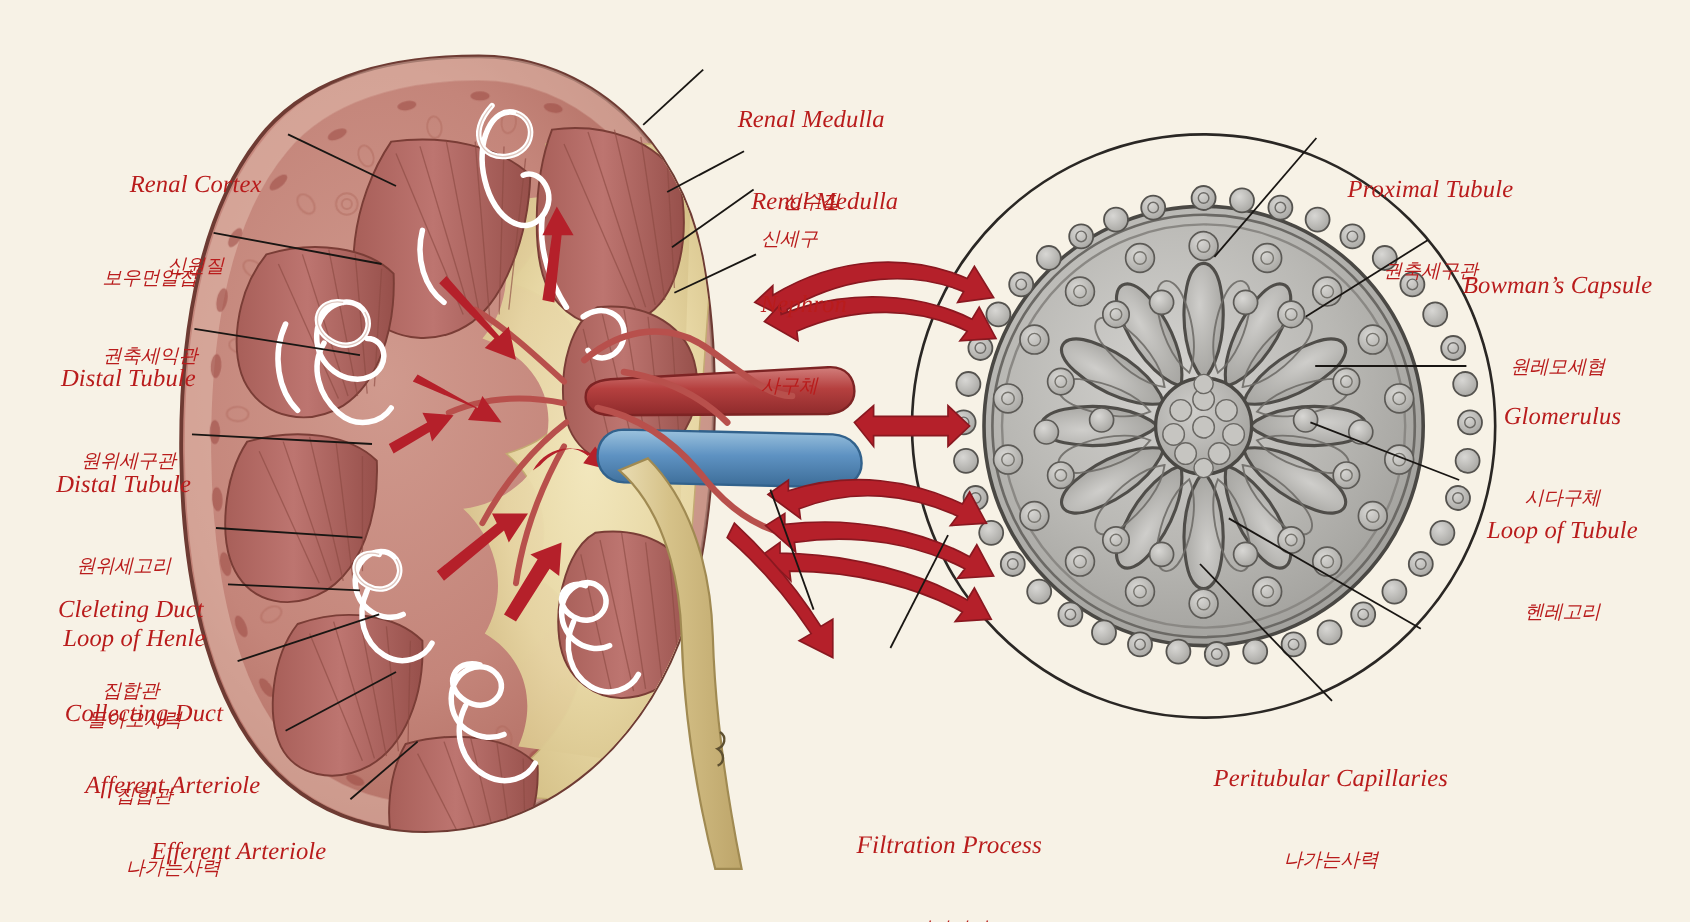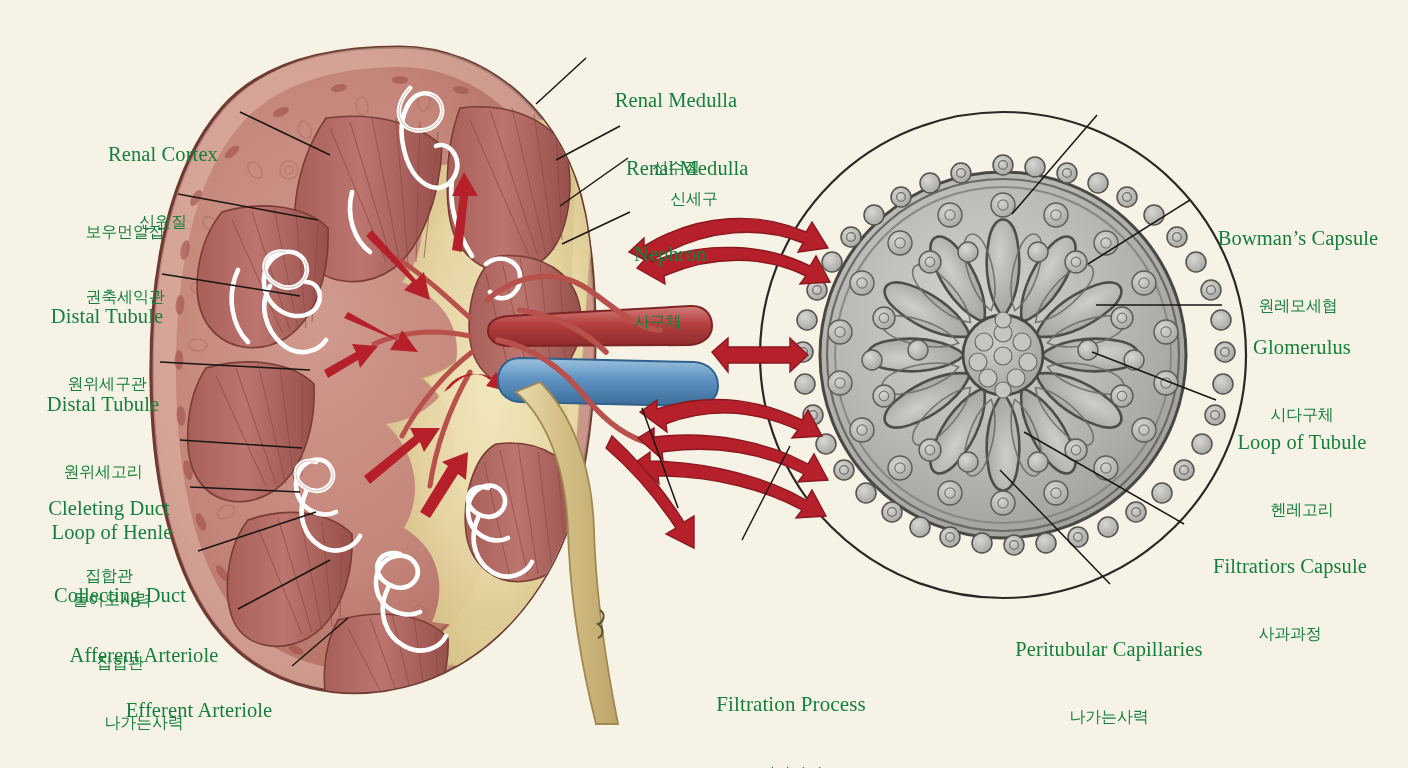--- a/index.html
+++ b/index.html
@@ -10,23 +10,24 @@
     font-family:"Liberation Serif","DejaVu Serif",serif;
     color:#111010;
   }
   #stage{position:relative;width:1408px;height:768px;background:#f7f2e6;}
   #art{position:absolute;left:0;top:0;width:1408px;height:768px;}
   .lbl{
     position:absolute;
     font-family:"Liberation Serif","DejaVu Serif",serif;
     font-size:20.5px;
     line-height:1.14;
-    color:#15803d;
+    color:#b91c1c;
     white-space:pre;
     letter-spacing:.1px;
+    font-style:italic;
   }
   .lbl .en{display:block;}
   .lbl .ko{display:block;font-family:"DejaVu Sans","Liberation Sans",sans-serif;font-size:16px;letter-spacing:-.2px;}
   .ta-l{text-align:left;}
   .ta-c{text-align:center;}
   .big{font-size:21px;}
 </style>
 </head>
 <body>
 
@@ -638,54 +639,54 @@
   </div>
 
   <div class="lbl ta-c" style="left:590px;top:42px;width:172px;">
     <span class="en">Renal Medulla</span>
     <span class="ko">신수질</span>
   </div>
 
   <div class="lbl ta-l" style="left:626px;top:110px;width:190px;">
     <span class="en">Renal Medulla</span>
   </div>
-  <div class="lbl ta-l" style="left:634px;top:143px;width:120px;text-align:center;">
+  <div class="lbl ta-l" style="left:634px;top:143px;width:120px;">
     <span class="ko">신세구</span>
   </div>
 
   <div class="lbl ta-l" style="left:634px;top:196px;width:140px;">
     <span class="en">Nephron</span>
     <span class="ko">사구체</span>
   </div>
 
 
   <div class="lbl ta-c big" style="left:672px;top:645px;width:238px;">
     <span class="en">Filtration Process</span>
     <span class="ko">여과과정</span>
   </div>
 
+  <div class="lbl ta-c" style="left:1099px;top:100px;width:186px;">
+    <span class="en">Proximal Tubule</span>
+    <span class="ko">권축세구관</span>
+  </div>
 
   <div class="lbl ta-c" style="left:1192px;top:180px;width:212px;">
     <span class="en">Bowman’s Capsule</span>
     <span class="ko">원레모세협</span>
   </div>
 
   <div class="lbl ta-c" style="left:1224px;top:289px;width:156px;">
     <span class="en">Glomerulus</span>
     <span class="ko">시다구체</span>
   </div>
 
   <div class="lbl ta-c" style="left:1218px;top:384px;width:168px;">
     <span class="en">Loop of Tubule</span>
     <span class="ko">헨레고리</span>
   </div>
 
-  <div class="lbl ta-c" style="left:1182px;top:508px;width:216px;">
-    <span class="en">Filtratiors Capsule</span>
-    <span class="ko">사과과정</span>
-  </div>
 
   <div class="lbl ta-c" style="left:996px;top:591px;width:226px;">
     <span class="en">Peritubular Capillaries</span>
     <span class="ko">나가는사력</span>
   </div>
 
 </div>
 
 </body></html>

